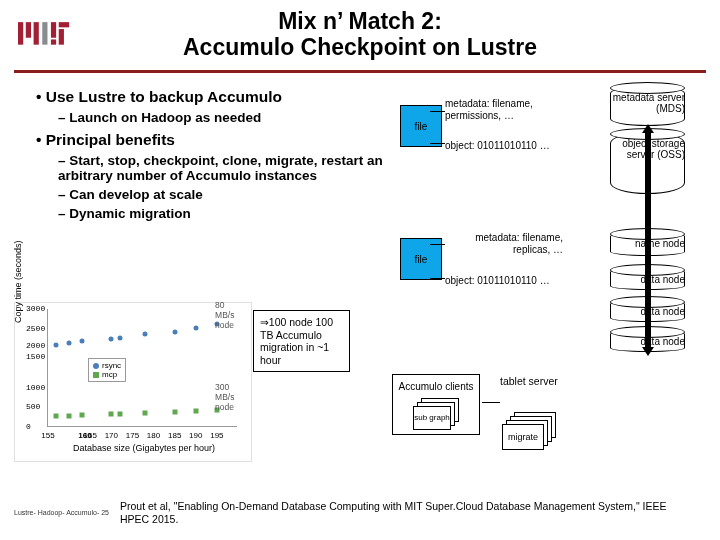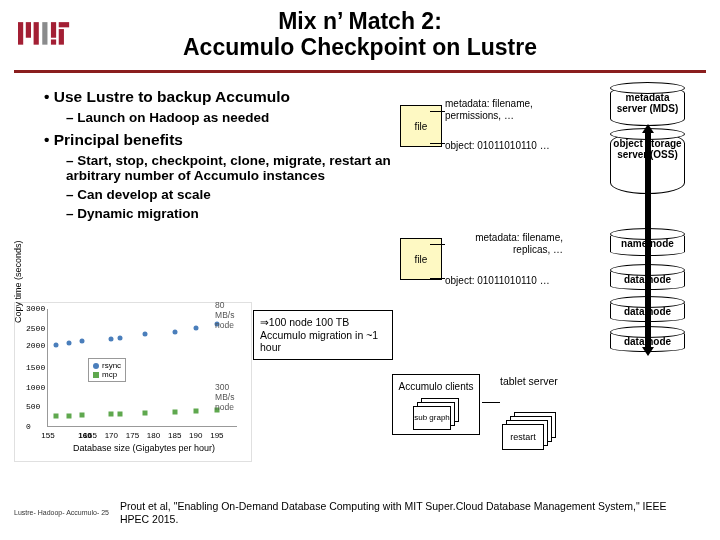--- a/index.html
+++ b/index.html
@@ -2,48 +2,48 @@
 <html><head>
 <meta charset="utf-8">
 <style>
   * { box-sizing: border-box; margin: 0; padding: 0; }
   html, body { width: 720px; height: 540px; font-family: Arial, Helvetica, sans-serif; background:#fff; }
   .slide { position: relative; width:720px; height:540px; }
   .logo { position:absolute; top:22px; left:18px; }
   .logo svg { width:52px; height:28px; }
   .title { position:absolute; top:8px; left:0; width:720px; text-align:center; font-size:23px; font-weight:bold; line-height:1.15; }
   .hr { position:absolute; top:70px; left:14px; width:692px; height:3px; background:#8a1e1e; }
-  .bullets { position:absolute; top:82px; left:44px; width:350px; font-size:14px; }
+  .bullets { position:absolute; top:82px; left:36px; width:350px; font-size:14px; }
   .bullets .l1 { font-weight:bold; margin:6px 0 2px 0; font-size:15.5px; }
   .bullets .l1::before { content:"• "; }
   .bullets .l2 { font-weight:bold; margin:4px 0 4px 22px; font-size:13.5px; }
   .bullets .l2::before { content:"– "; }
-  .box { position:absolute; border:1px solid #000; background:#fef9c3; font-size:10px; text-align:center; display:flex; align-items:center; justify-content:center; padding:20px; }
+  .box { position:absolute; border:1px solid #000; background:#0ea5e9; font-size:10px; text-align:center; display:flex; align-items:center; justify-content:center; padding:20px; }
   .file1 { top:105px; left:400px; width:30px; height:42px; }
   .file2 { top:238px; left:400px; width:30px; height:42px; }
   .meta-label { position:absolute; font-size:10px; line-height:1.2; }
   .meta1 { top:98px; left:445px; width:118px; }
   .obj1  { top:140px; left:445px; width:140px; }
   .meta2 { top:232px; left:445px; width:118px;text-align:right; }
   .obj2  { top:275px; left:445px; width:140px; }
-  .cyl { position:absolute; width:75px; font-size:10px; text-align:center; line-height:1.1;font-weight:bold; }
+  .cyl { position:absolute; width:75px; font-size:10px; text-align:right; line-height:1.1; }
   .cyl .cylshape { border:1px solid #000; border-radius:50%/18%; height:100%; background:#fff; position:absolute; inset:0; }
   .cyl .cylshape::before { content:""; position:absolute; top:-5px; left:-1px; right:-1px; height:10px; border:1px solid #000; border-radius:50%; background:#fff; }
   .cyl .txt { position:relative; z-index:2; padding-top:6px; }
   .mds { top:86px; left:610px; height:40px; }
   .oss { top:132px; left:610px; height:62px; }
   .nn  { top:232px; left:610px; height:24px; }
   .dn1 { top:268px; left:610px; height:22px; }
   .dn2 { top:300px; left:610px; height:22px; }
   .dn3 { top:330px; left:610px; height:22px; }
   .arrow { position:absolute; left:642px; top:124px; width:12px; height:232px; z-index:5; }
   .arrow .shaft { position:absolute; left:3px; top:6px; width:6px; height:220px; background:#000; }
   .arrow .head-up { position:absolute; top:0; left:0; width:0; height:0; border-left:6px solid transparent; border-right:6px solid transparent; border-bottom:9px solid #000; }
   .arrow .head-dn { position:absolute; bottom:0; left:0; width:0; height:0; border-left:6px solid transparent; border-right:6px solid transparent; border-top:9px solid #000; }
-  .callout { position:absolute; top:310px; left:253px; width:140px; border:1px solid #000; font-size:10.5px; padding:5px 6px; line-height:1.2; background:#fff; }
+  .callout { position:absolute; top:310px; left:253px; width:97px; border:1px solid #000; font-size:10.5px; padding:5px 6px; line-height:1.2; background:#fff; }
   .chart { position:absolute; top:302px; left:14px; width:238px; height:160px; border:1px solid #e0e0e0; padding:6px 2px 2px 24px; font-size:9px; }
   .chart .ylabel { position:absolute; left:-2px; top:20px; transform:rotate(-90deg); transform-origin:left top; font-size:9px; white-space:nowrap; }
   .chart .plot { position:relative; width:190px; height:118px; border-left:1px solid #999; border-bottom:1px solid #999; margin-left:8px; }
   .chart .xt { position:absolute; bottom:-14px; font-size:8px; transform:translateX(-50%); }
   .chart .yt { position:absolute; left:-22px; font-size:8px; transform:translateY(50%);font-family:Liberation Mono, monospace; }
   .chart .pt { position:absolute; width:5px; height:5px; transform:translate(-50%,50%); }
   .chart .blue { background:#4a7ebb; border-radius:50%; }
   .chart .green{ background:#5fa84e; }
   .chart .legend { position:absolute; left:40px; bottom:44px; border:1px solid #999; background:#fff; font-size:8px; padding:2px 4px; }
   .chart .legend .sw { display:inline-block; width:6px; height:6px; margin-right:3px; vertical-align:middle;}
@@ -148,21 +148,21 @@
         <div class="xt" style="left: 42.2222px;">165</div>
         <div class="xt" style="left: 63.3333px;">170</div>
         <div class="xt" style="left: 84.4444px;">175</div>
         <div class="xt" style="left: 105.556px;">180</div>
         <div class="xt" style="left: 126.667px;">185</div>
         <div class="xt" style="left: 147.778px;">190</div>
         <div class="xt" style="left: 168.889px;">195</div>
         <div class="yt" style="bottom: 0px;">0</div>
         <div class="yt" style="bottom: 19.6667px;">500</div>
         <div class="yt" style="bottom: 39.3333px;">1000</div>
-        <div class="yt" style="bottom: 59px; margin-top: 21px;">1500</div>
+        <div class="yt" style="bottom: 70px; margin-top: 21px;">1500</div>
         <div class="yt" style="bottom: 81px;">2000</div>
         <div class="yt" style="bottom: 98.3333px;">2500</div>
         <div class="yt" style="bottom: 118px;">3000</div>
         <div class="pt blue" style="left: 8.44444px; bottom: 80.6333px;"></div>
         <div class="pt blue" style="left: 21.1111px; bottom: 82.6px;"></div>
         <div class="pt blue" style="left: 33.7778px; bottom: 84.5667px;"></div>
         <div class="pt blue" style="left: 63.3333px; bottom: 86.5333px;"></div>
         <div class="pt blue" style="left: 71.7778px; bottom: 88.5px;"></div>
         <div class="pt blue" style="left: 97.1111px; bottom: 92.4333px;"></div>
         <div class="pt blue" style="left: 126.667px; bottom: 94.4px;"></div>
@@ -190,20 +190,20 @@
     <div class="card" style="top:4px;left:4px"></div>
     <div class="card" style="top:8px;left:0">sub graph</div>
   </div>
 </div>
 
 <div class="tablets">tablet server</div>
 <div class="tabstack">
   <div class="card" style="top:0;left:14px"></div>
   <div class="card" style="top:4px;left:10px"></div>
   <div class="card" style="top:8px;left:6px"></div>
-  <div class="card" style="top:12px;left:2px">restart</div>
+  <div class="card" style="top:12px;left:2px">migrate</div>
 </div>
 <div class="conn" style="top:402px; left:482px; width:18px;"></div>
 
 <div class="footer-left">Lustre- Hadoop- Accumulo- 25</div>
 <div class="footer-cite">Prout et al, "Enabling On-Demand Database Computing with MIT Super.Cloud Database Management System," IEEE HPEC 2015.</div>
 
 </div>
 
 </body></html>

